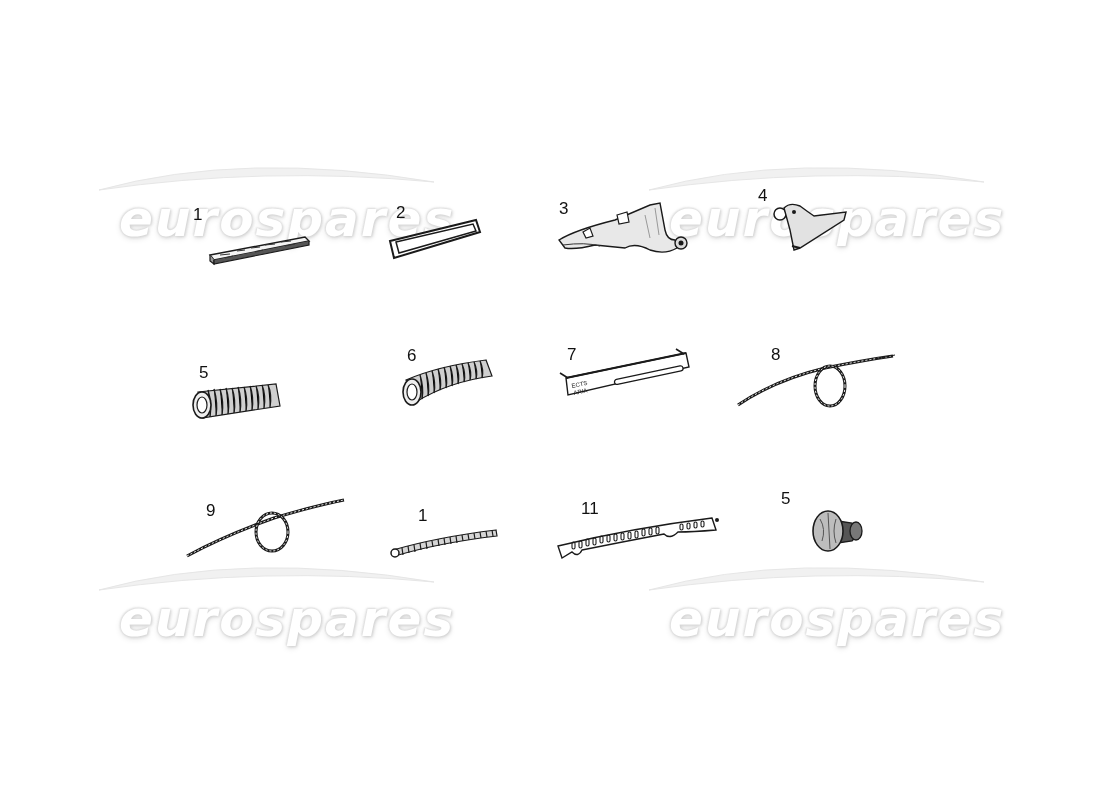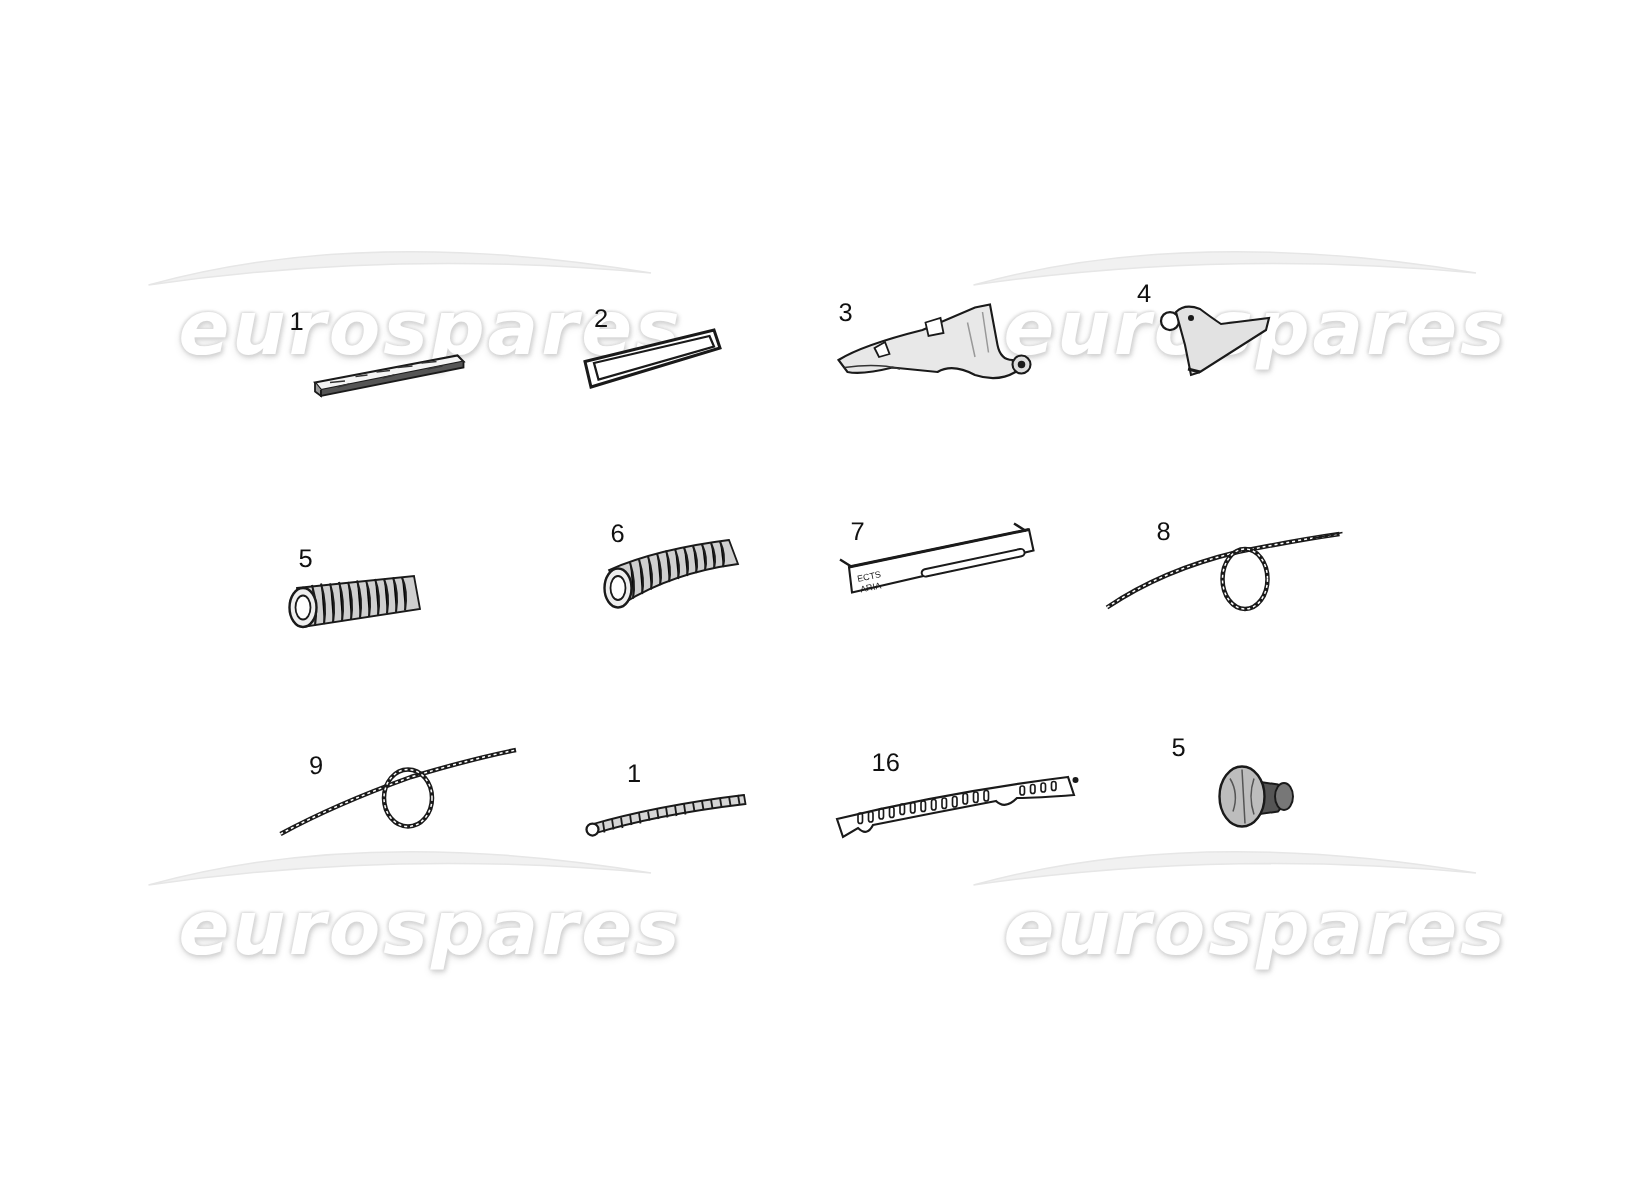--- a/index.html
+++ b/index.html
@@ -43,21 +43,21 @@
 <div class="label" style="left:193px; top:206px;">1</div>
 <div class="label" style="left:396px; top:204px;">2</div>
 <div class="label" style="left:559px; top:200px;">3</div>
 <div class="label" style="left:758px; top:187px;">4</div>
 <div class="label" style="left:199px; top:364px;">5</div>
 <div class="label" style="left:407px; top:347px;">6</div>
 <div class="label" style="left:567px; top:346px;">7</div>
 <div class="label" style="left:771px; top:346px;">8</div>
 <div class="label" style="left:206px; top:502px;">9</div>
 <div class="label" style="left:418px; top:507px;">1</div>
-<div class="label" style="left:581px; top:500px;">16</div>
+<div class="label" style="left:581px; top:500px;">11</div>
 <div class="label" style="left:781px; top:490px;">5</div>
 
 <svg class="part" style="left:205px; top:225px;" width="110" height="45" viewBox="0 0 110 45">
   <path d="M5 30 L100 12 L104 16 L9 35 Z" fill="#f4f4f4" stroke="#1a1a1a" stroke-width="1.4"></path>
   <path d="M5 30 L5 36 L9 39 L9 35" fill="#999" stroke="#1a1a1a" stroke-width="1.2"></path>
   <path d="M9 35 L9 39 L104 20 L104 16" fill="#555" stroke="#1a1a1a" stroke-width="1.2"></path>
   <path d="M15 30 L25 29 M32 26 L40 25 M46 23 L55 22 M60 20 L70 19 M76 17 L86 16 M20 33 L28 31 M50 27 L58 25 M80 21 L90 19" stroke="#333" stroke-width="1"></path>
 </svg>
 
 <svg class="part" style="left:388px; top:215px;" width="95" height="60" viewBox="0 0 95 60">

